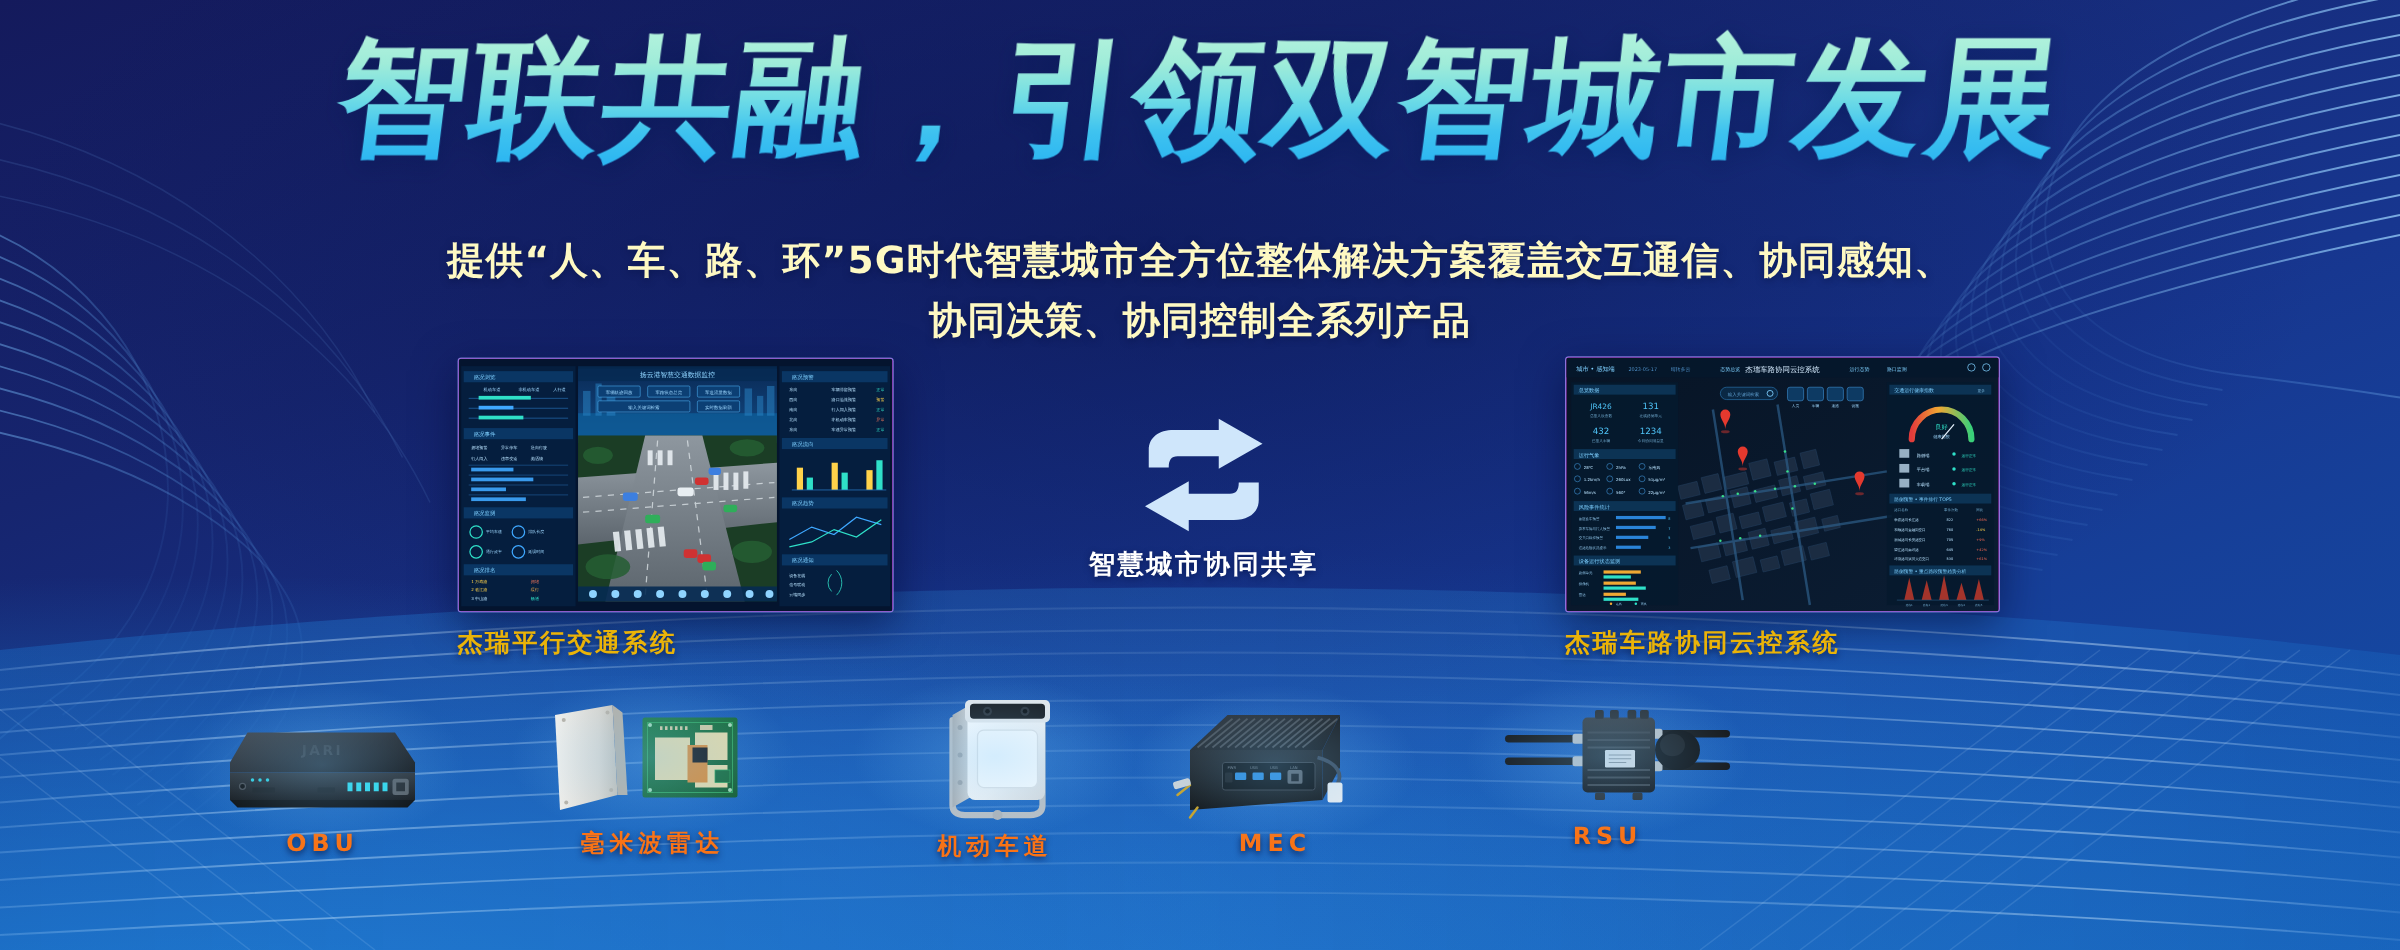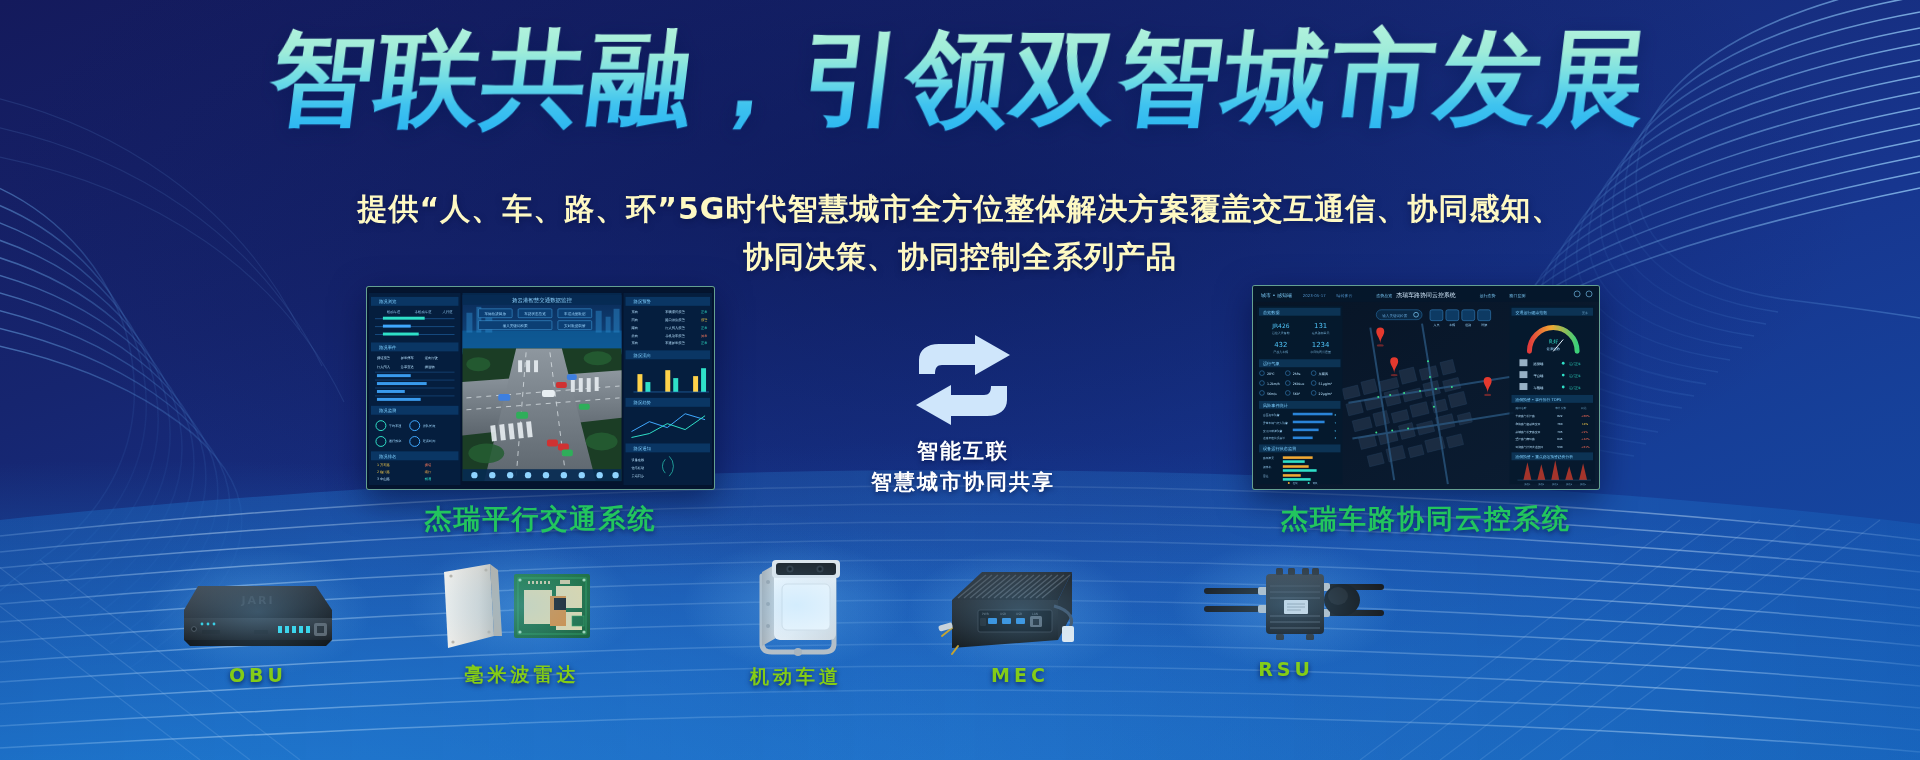--- a/index.html
+++ b/index.html
@@ -52,26 +52,26 @@
   .subtitle .ln{ display:block; }
 
   
   .panel{ position:absolute; }
   .panel .frame{
     width:100%; height:100%;
     border:1px solid rgba(120,190,255,.55);
     border-radius:3px;
     overflow:hidden; position:relative;
     box-shadow:0 10px 34px rgba(0,10,50,.55);
-    background:#4d7c0f;
+    background:#a21caf;
   }
   .panel .cap{
     position:absolute; left:0; right:0; top:100%;
-    margin-top:11px; text-align:center;
-    color:#22c55e; font-size:27px; font-weight:700; letter-spacing:2px;
+    margin-top:11px; 
+    color:#eab308; font-size:20px; font-weight:700; letter-spacing:2px;
     font-family:"DejaVu Sans","Liberation Sans",sans-serif;
     text-shadow:0 2px 5px rgba(3,14,60,.6);
   }
   #panel-left{ left:366px; top:286px; width:349px; height:204px; }
   #panel-right{ left:1252px; top:285px; width:348px; height:205px; }
   .panel svg{ display:block; width:100%; height:100%; }
 
   
   #center-block{
     position:absolute; left:868px; top:334px; width:190px; text-align:center;
@@ -90,21 +90,21 @@
   
   .product{ position:absolute; text-align:center; }
   .product .img{ position:relative; }
   .product .glow{
     position:absolute; left:50%; top:50%; transform:translate(-50%,-50%);
     width:230px; height:130px; border-radius:50%;
     background:radial-gradient(ellipse at center, rgba(120,200,255,.30) 0%, rgba(120,200,255,0) 70%);
     pointer-events:none;
   }
   .product .pname{
-    margin-top:6px; color:#84cc16; font-size:19px; font-weight:700; letter-spacing:4px;
+    margin-top:6px; color:#f97316; font-size:19px; font-weight:700; letter-spacing:4px;
     font-family:"DejaVu Sans","Liberation Sans",sans-serif;
     text-shadow:0 2px 5px rgba(3,14,60,.7);
     white-space:nowrap;
   }
   #prod-obu  { left:168px;  top:566px; width:180px; }
   #prod-radar{ left:432px;  top:556px; width:180px; }
   #prod-cam  { left:706px;  top:552px; width:180px; }
   #prod-mec  { left:930px;  top:566px; width:180px; }
   #prod-rsu  { left:1196px; top:558px; width:180px; }
   .product svg{ display:block; margin:0 auto; }
@@ -688,21 +688,20 @@
   </div>
 
   <div id="center-block">
     <div class="arrows">
       <svg viewBox="0 0 108 92" xmlns="http://www.w3.org/2000/svg">
         <path d="M10 26 C10 16 18 10 30 10 L66 10 L66 1 L101 21 L66 41 L66 31 L33 31 C28 31 26 34 26 40 L10 40 Z" fill="#cfe6fb"></path>
         <path d="M98 66 C98 76 90 82 78 82 L42 82 L42 91 L7 71 L42 51 L42 61 L75 61 C80 61 82 58 82 52 L98 52 Z" fill="#cfe6fb"></path>
       </svg>
     </div>
     <div class="ctext">
-      <span>智能互联</span>
       <span>智慧城市协同共享</span>
     </div>
   </div>
 
   <div class="product" id="prod-obu">
     <div class="img">
       <div class="glow"></div>
       <svg width="180" height="92" viewBox="0 0 180 92">
         <defs>
           <linearGradient id="obuTop" x1="0" y1="0" x2="1" y2="1">

